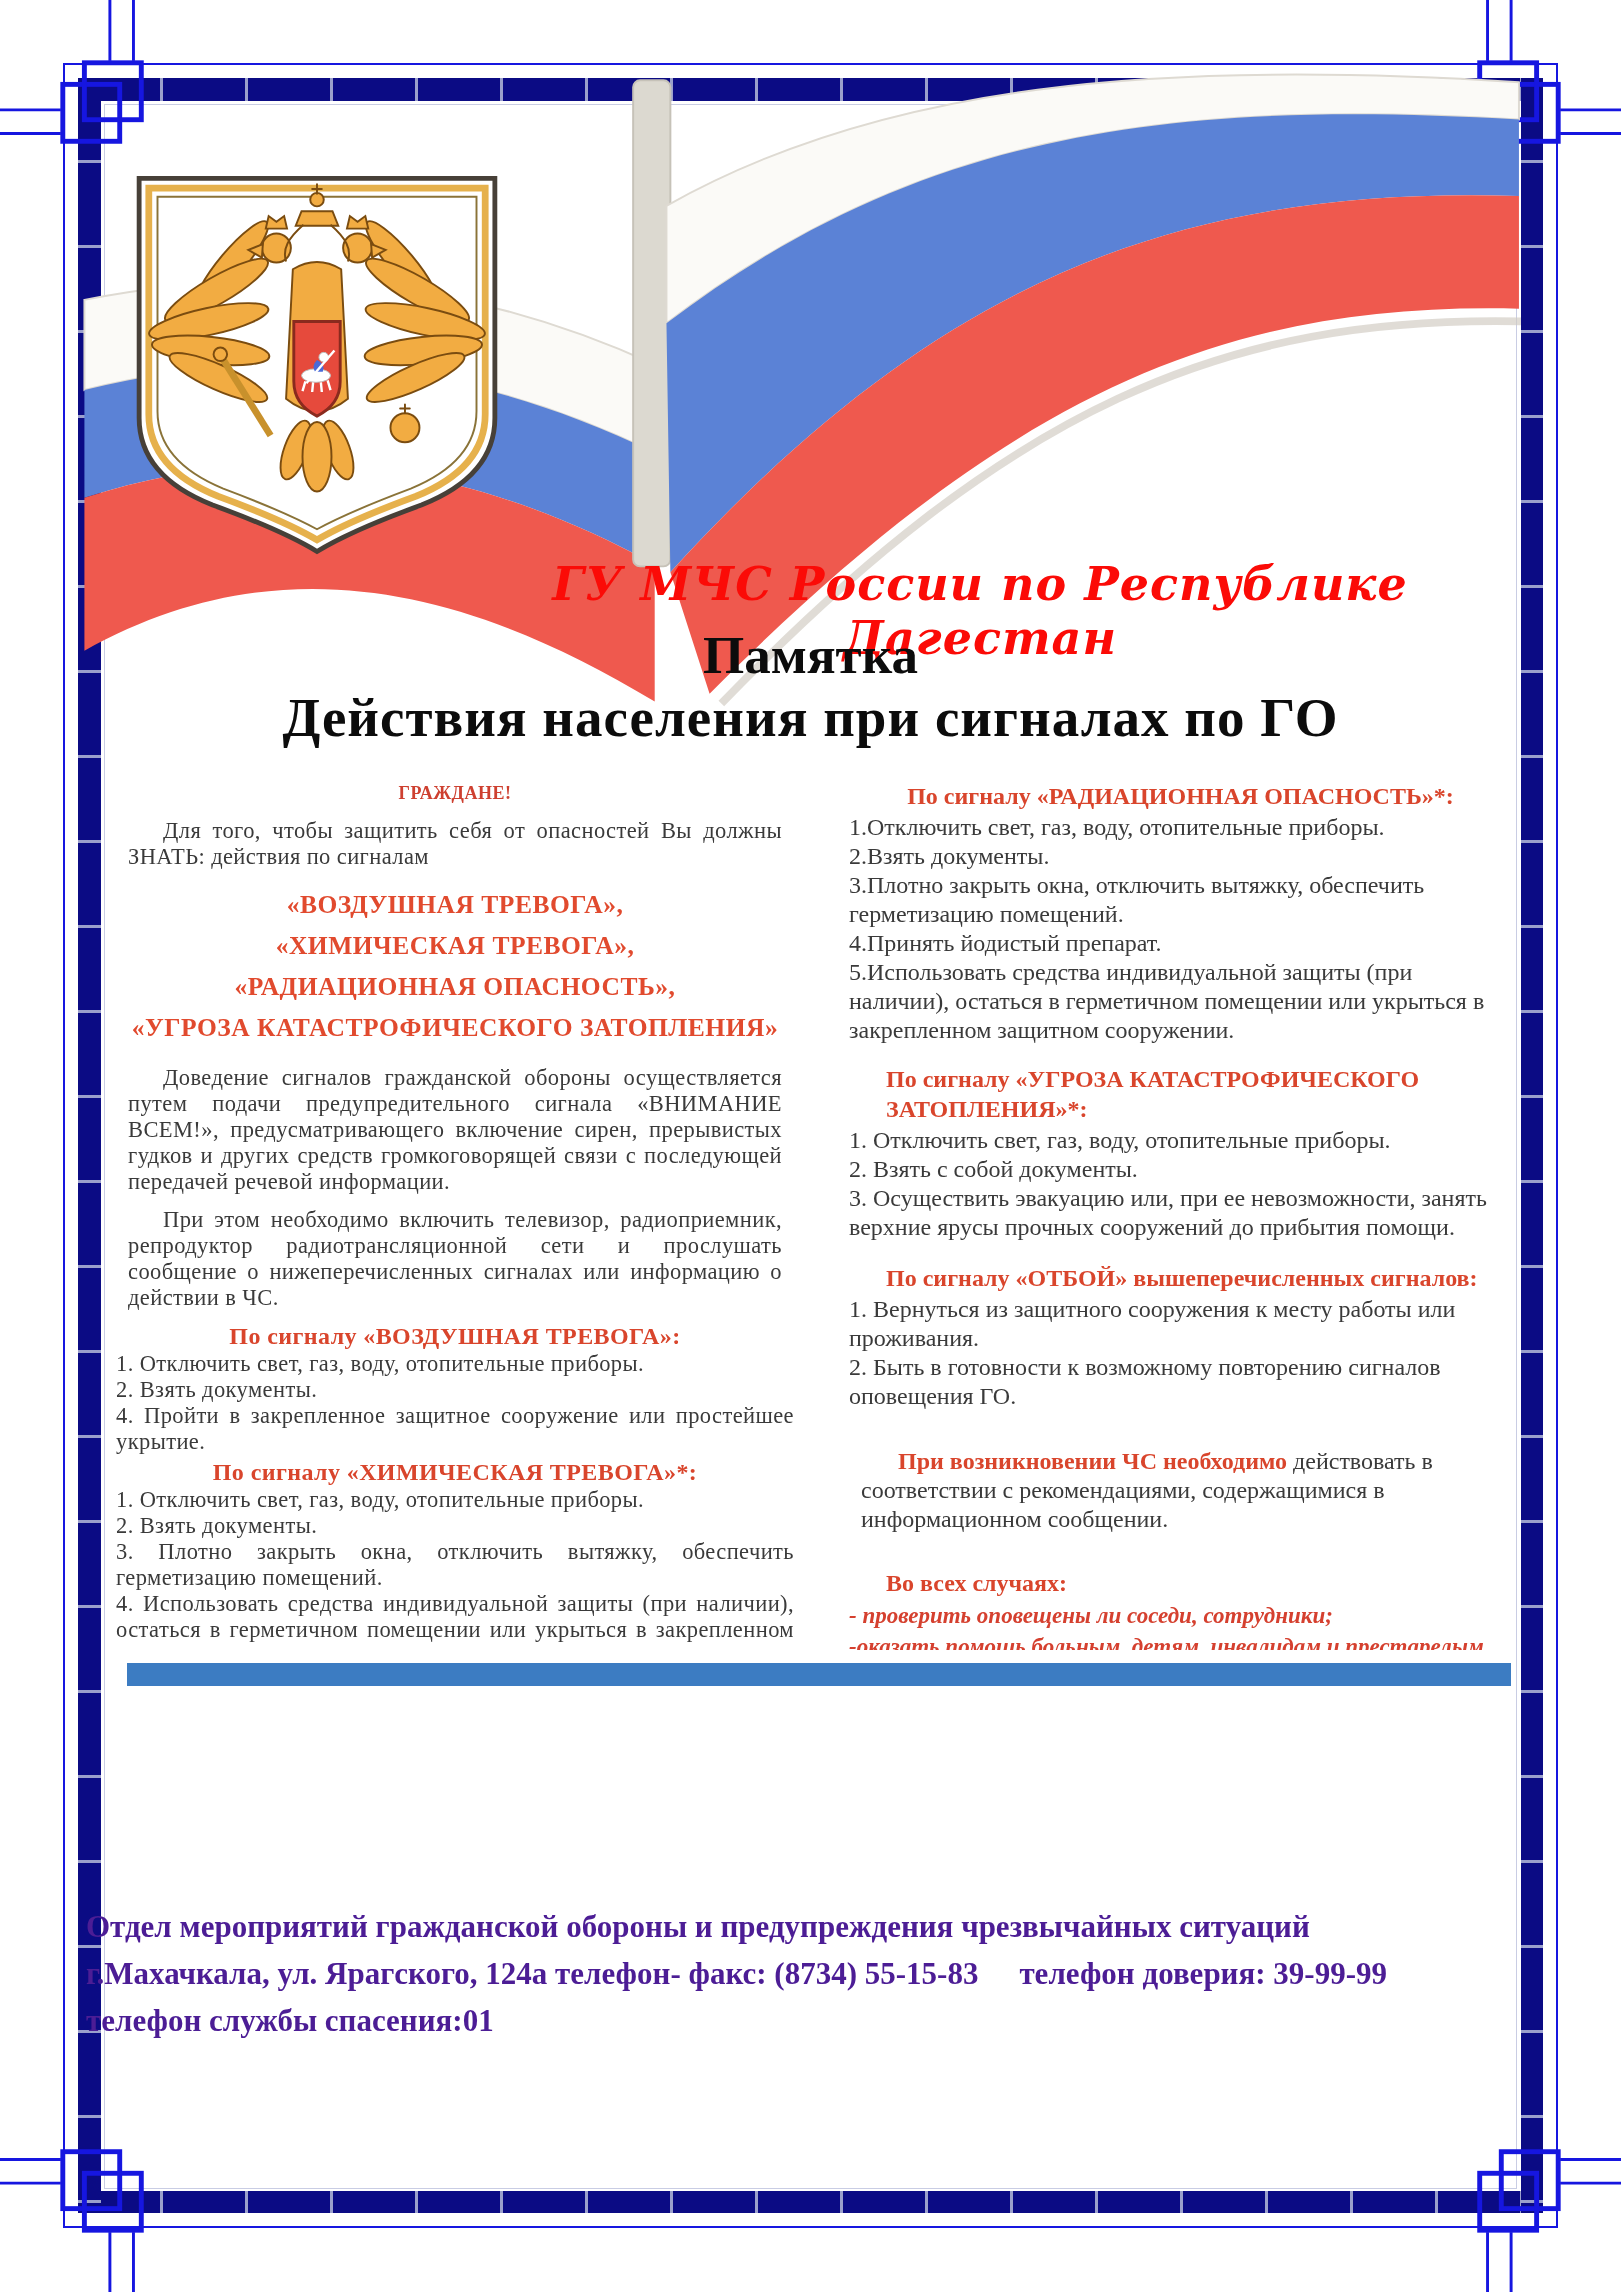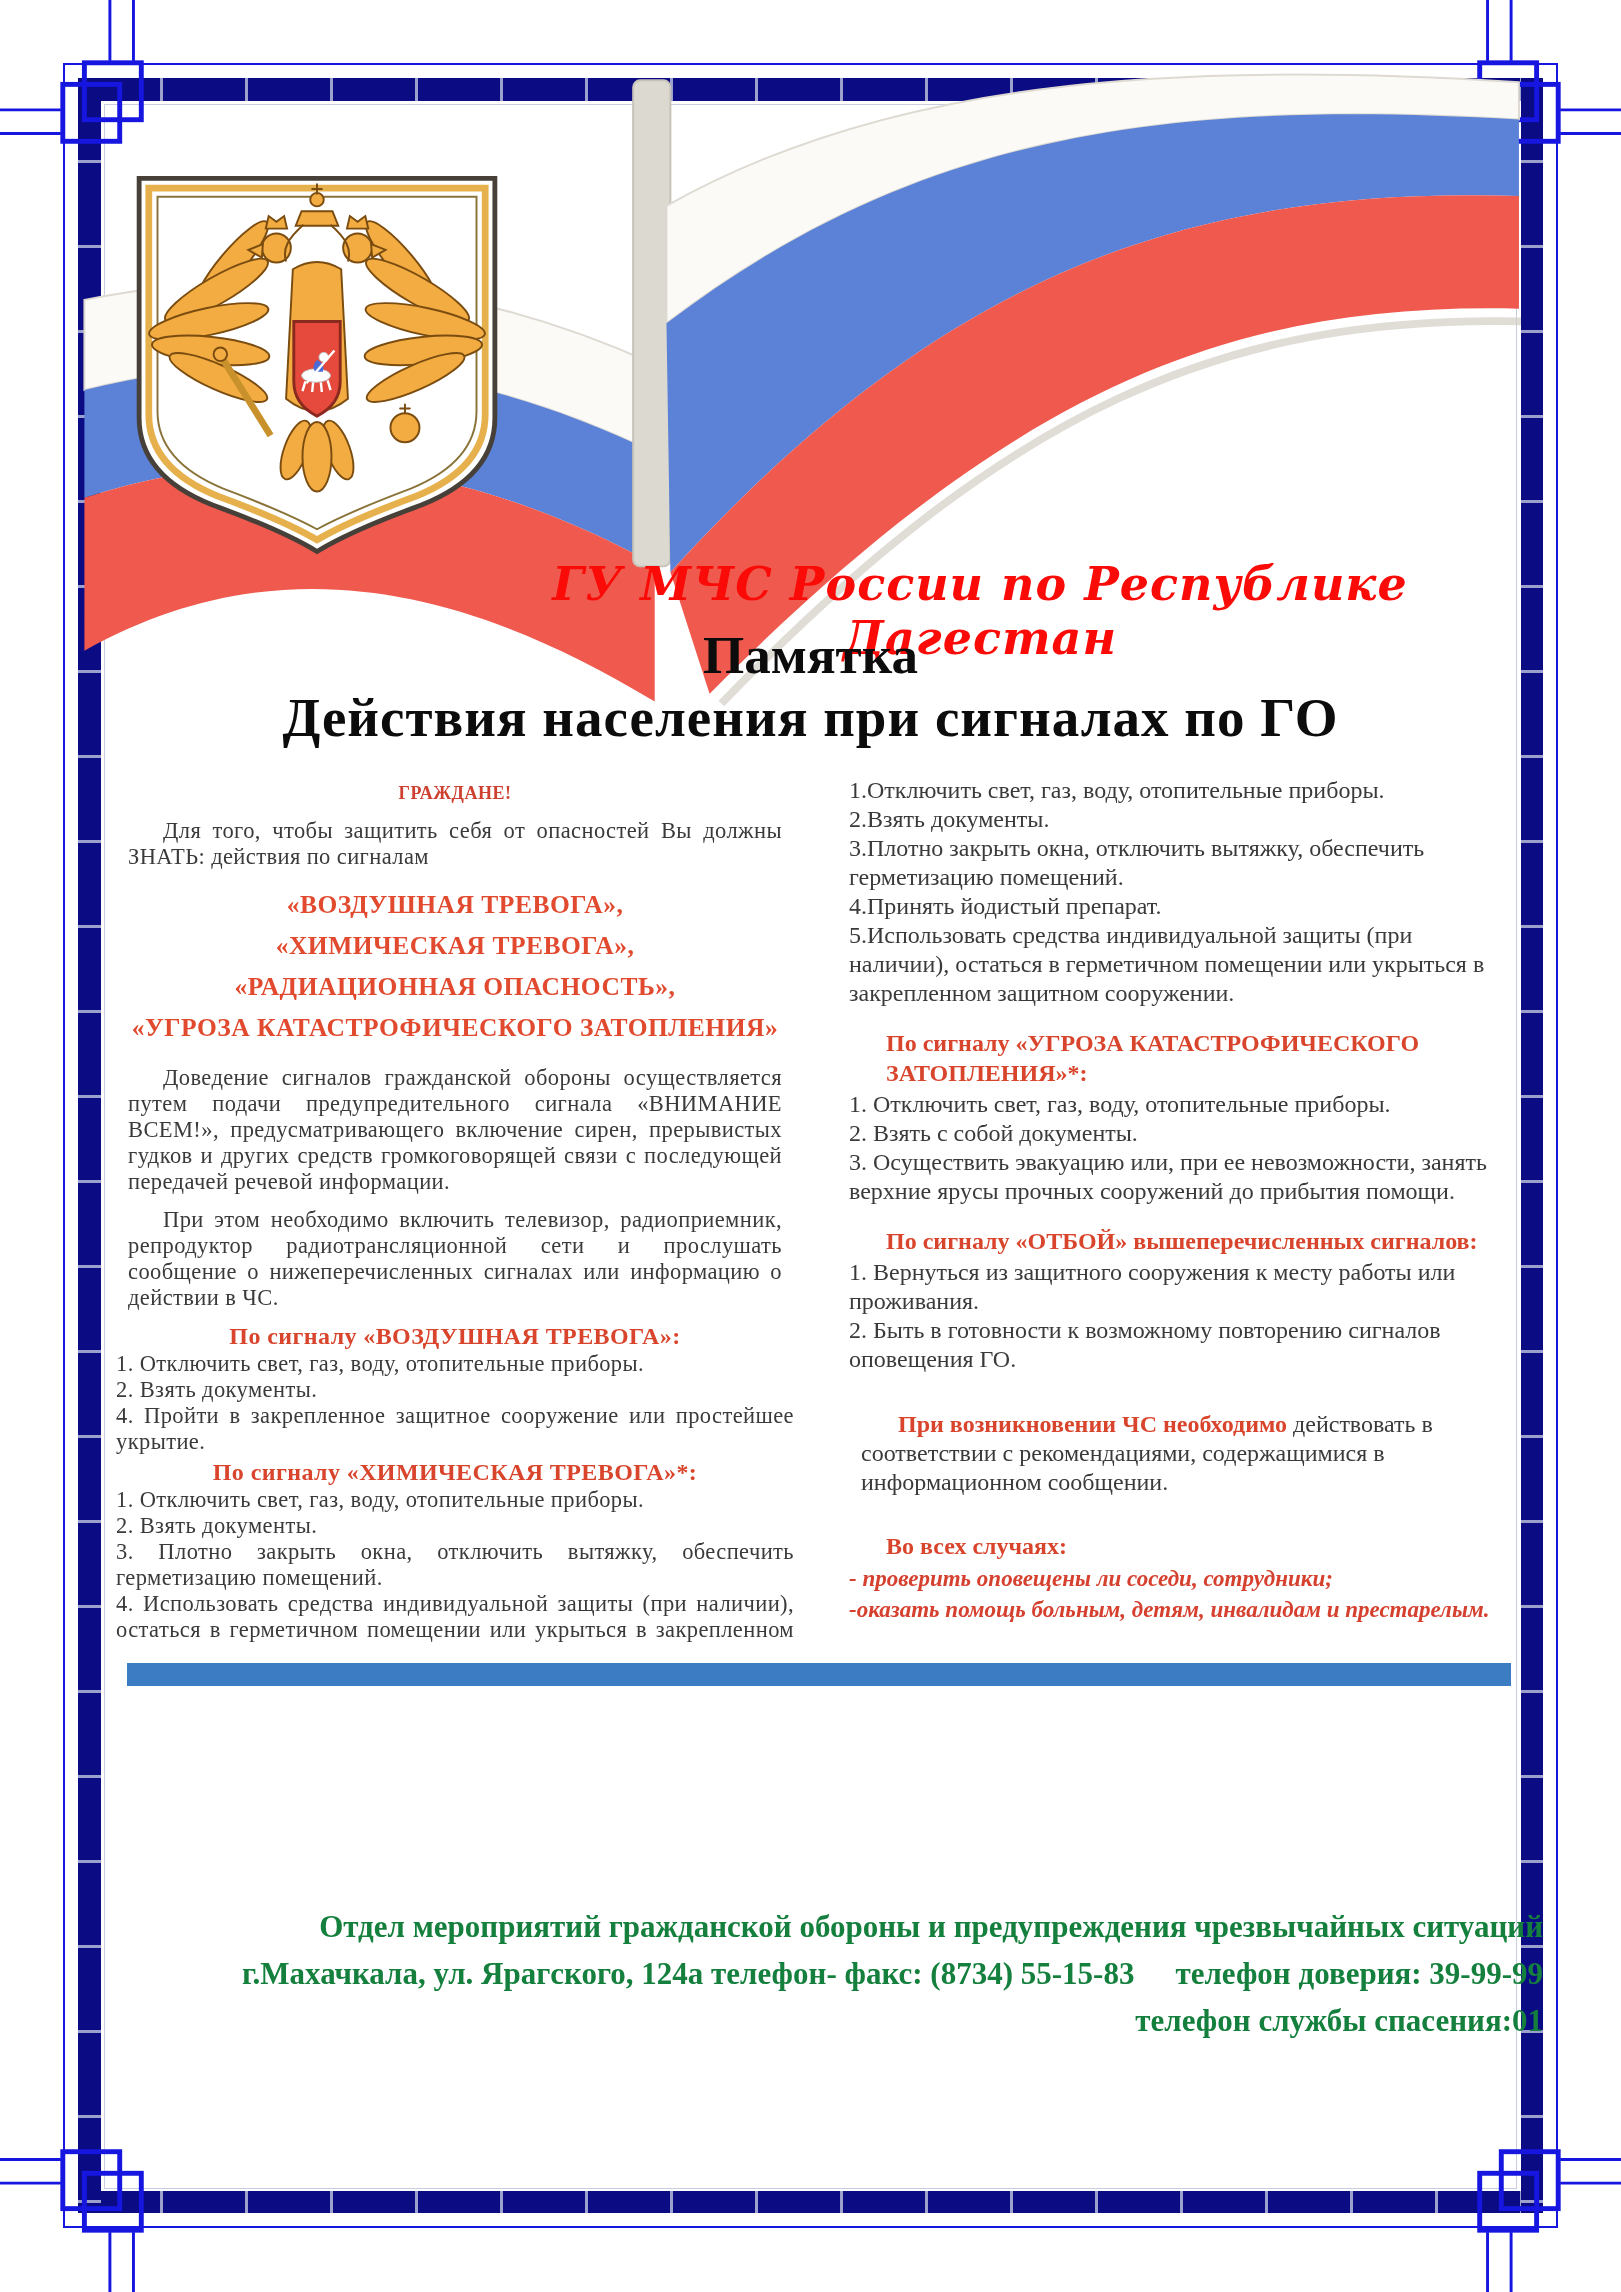--- a/index.html
+++ b/index.html
@@ -58,21 +58,21 @@
   .sec-h.tight{line-height:30px; margin-top:19.6px; padding-left:37px;}
   .sec-h.pad{padding-left:37px; margin-top:21.6px;}
   .item{text-align:justify; margin:0;}
   .col-right .item{text-align:left;} .gap20{height:19.6px;} .gap24{height:23.5px;}
   .red-lead{font-weight:bold; color:#d9452c;}
   .dash-line{font-weight:bold; font-style:italic; color:#d5402f; font-size:23px; line-height:31px;}
   
   .blue-bar{position:absolute; left:127px; top:1663px; width:1384px; height:22.5px;
     background:#3c7cc2; z-index:3;}
   .footer{position:absolute; left:78px; right:78px; top:1903px; z-index:3;
-    text-align:right; font-weight:bold; color:#15803d; font-size:31px; line-height:47px;}
+    text-align:left; font-weight:bold; color:#4c1d95; font-size:31px; line-height:47px;padding-left:8px;}
   .footer .gapped{margin-left:41px;}
 </style>
 </head>
 <body>
 
 <div class="page">
 
   <div class="thin-frame"></div>
   <div class="band band-top"></div>
   <div class="band band-bottom"></div>
@@ -210,20 +210,21 @@
       <p class="item">4. Пройти в закрепленное защитное сооружение или простейшее укрытие.</p>
 
       <h3 class="sec-h center">По сигналу «ХИМИЧЕСКАЯ ТРЕВОГА»*:</h3>
       <p class="item">1. Отключить свет, газ, воду, отопительные приборы.</p>
       <p class="item">2. Взять документы.</p>
       <p class="item">3. Плотно закрыть окна, отключить вытяжку, обеспечить герметизацию помещений.</p>
       <p class="item">4. Использовать средства индивидуальной защиты (при наличии), остаться в герметичном помещении или укрыться в закрепленном защитном сооружении.</p>
     </div>
 
     <div class="col col-right">
+      <h3 class="sec-h center" style="margin-top:5.9px;">По сигналу «РАДИАЦИОННАЯ ОПАСНОСТЬ»*:</h3>
       <p class="item">1.Отключить свет, газ, воду, отопительные приборы.</p>
       <p class="item">2.Взять документы.</p>
       <p class="item">3.Плотно закрыть окна, отключить вытяжку, обеспечить герметизацию помещений.</p>
       <p class="item">4.Принять йодистый препарат.</p>
       <p class="item">5.Использовать средства индивидуальной защиты (при наличии), остаться в герметичном помещении или укрыться в закрепленном защитном сооружении.</p>
 
       <h3 class="sec-h tight">По сигналу «УГРОЗА КАТАСТРОФИЧЕСКОГО ЗАТОПЛЕНИЯ»*:</h3>
       <p class="item">1. Отключить свет, газ, воду, отопительные приборы.</p>
       <p class="item">2. Взять с собой документы.</p>
       <p class="item">3. Осуществить эвакуацию или, при ее невозможности, занять верхние ярусы прочных сооружений до прибытия помощи.</p>

